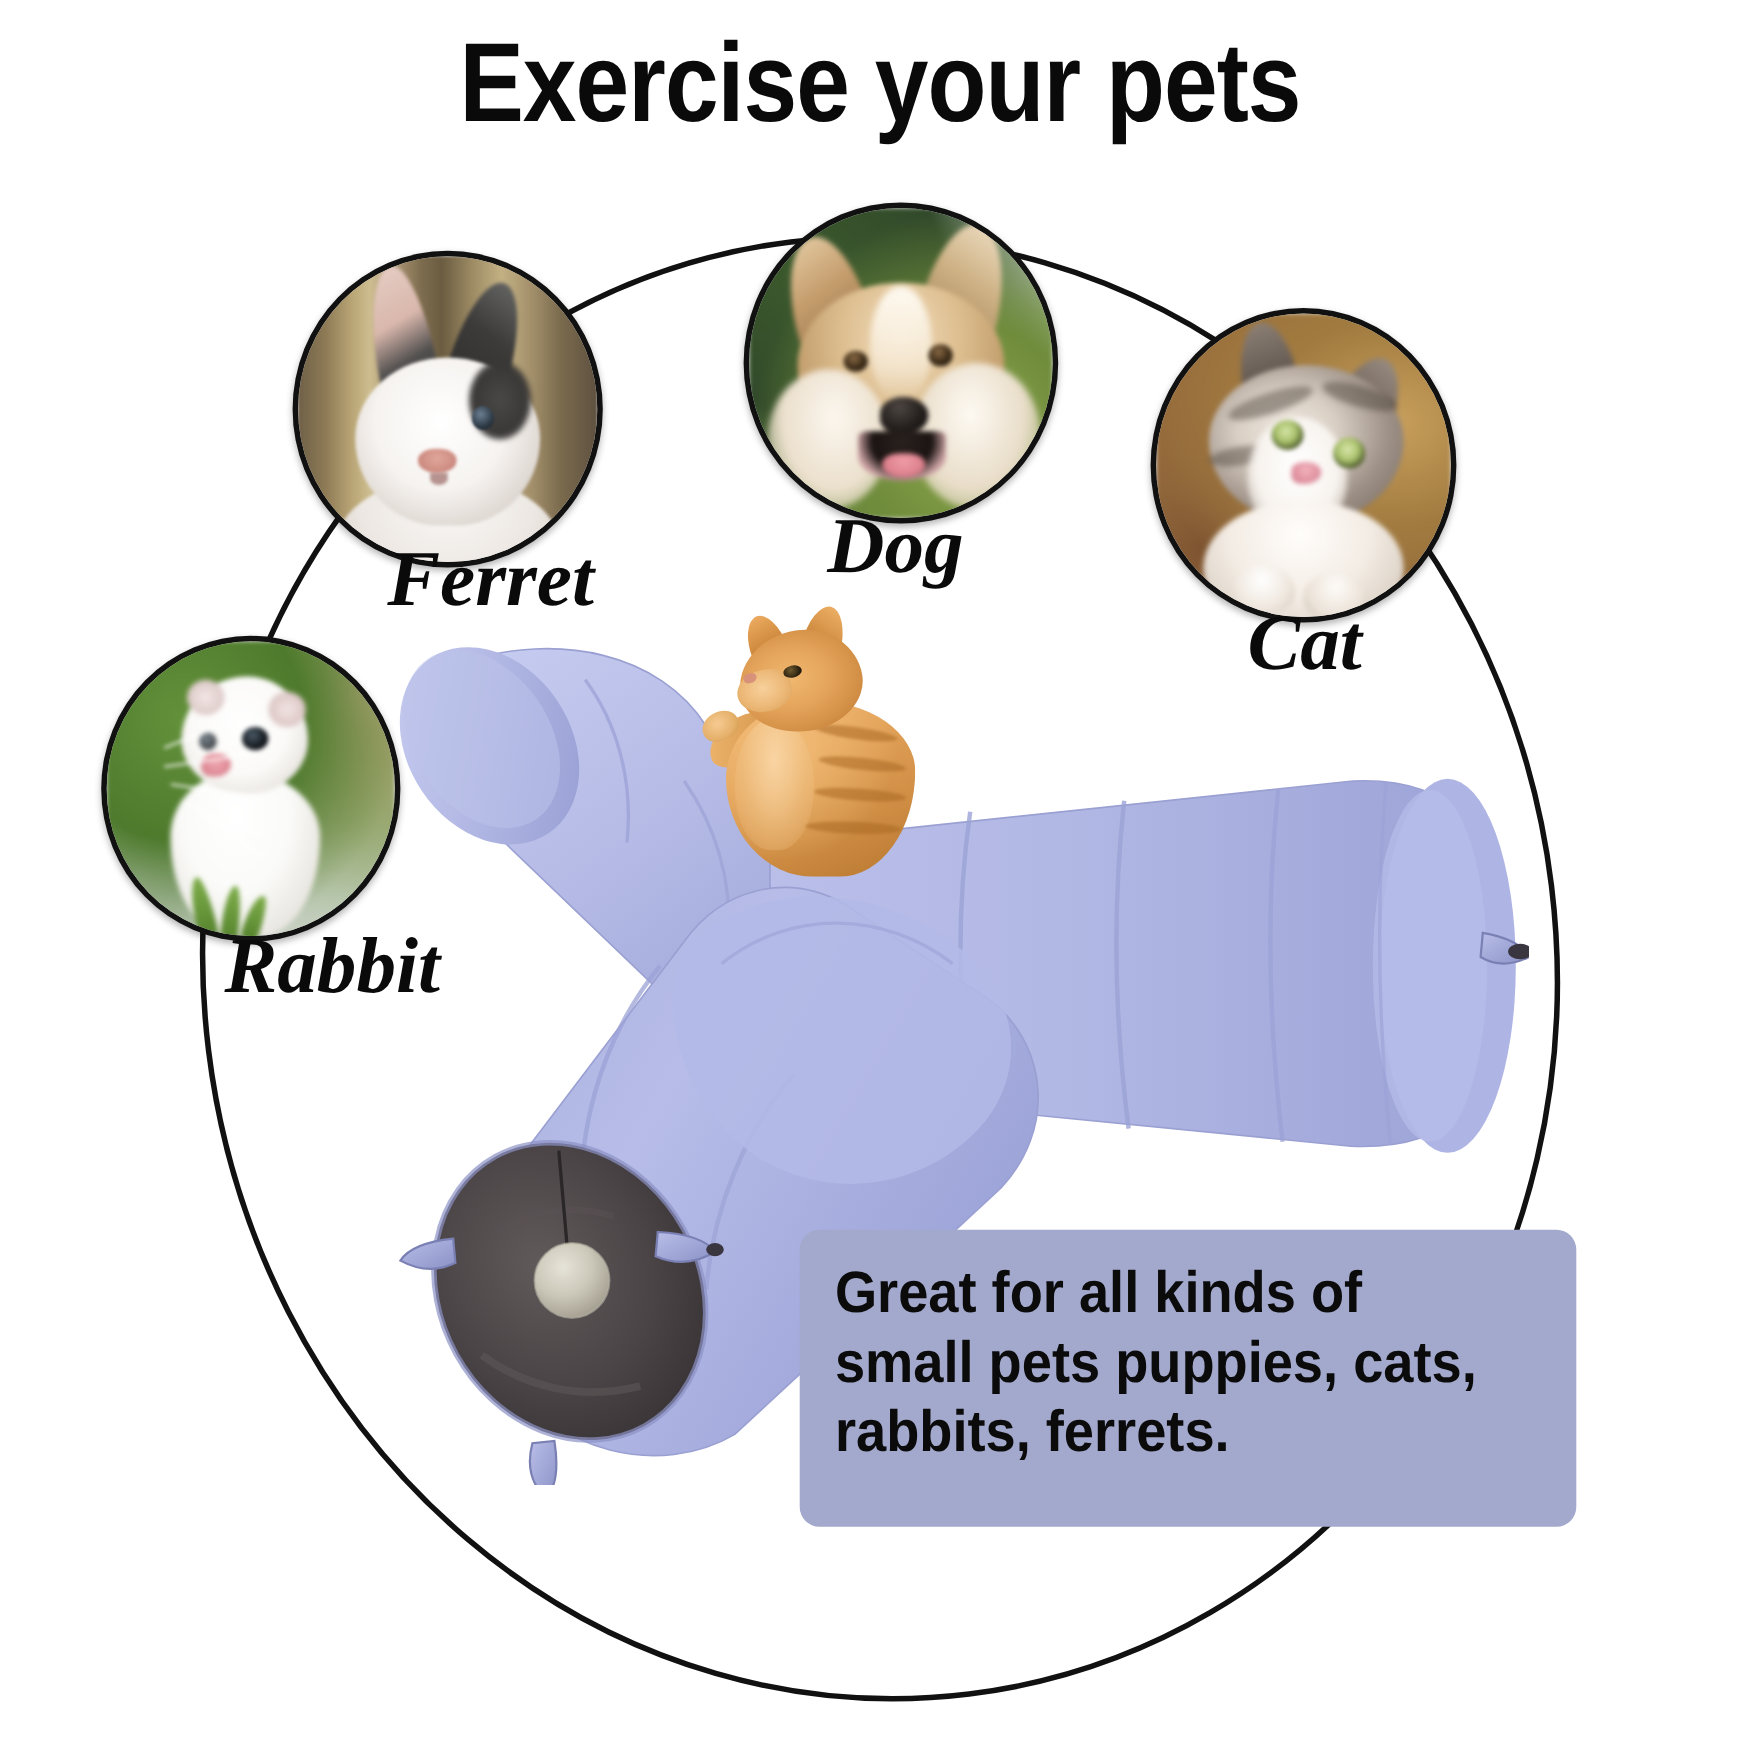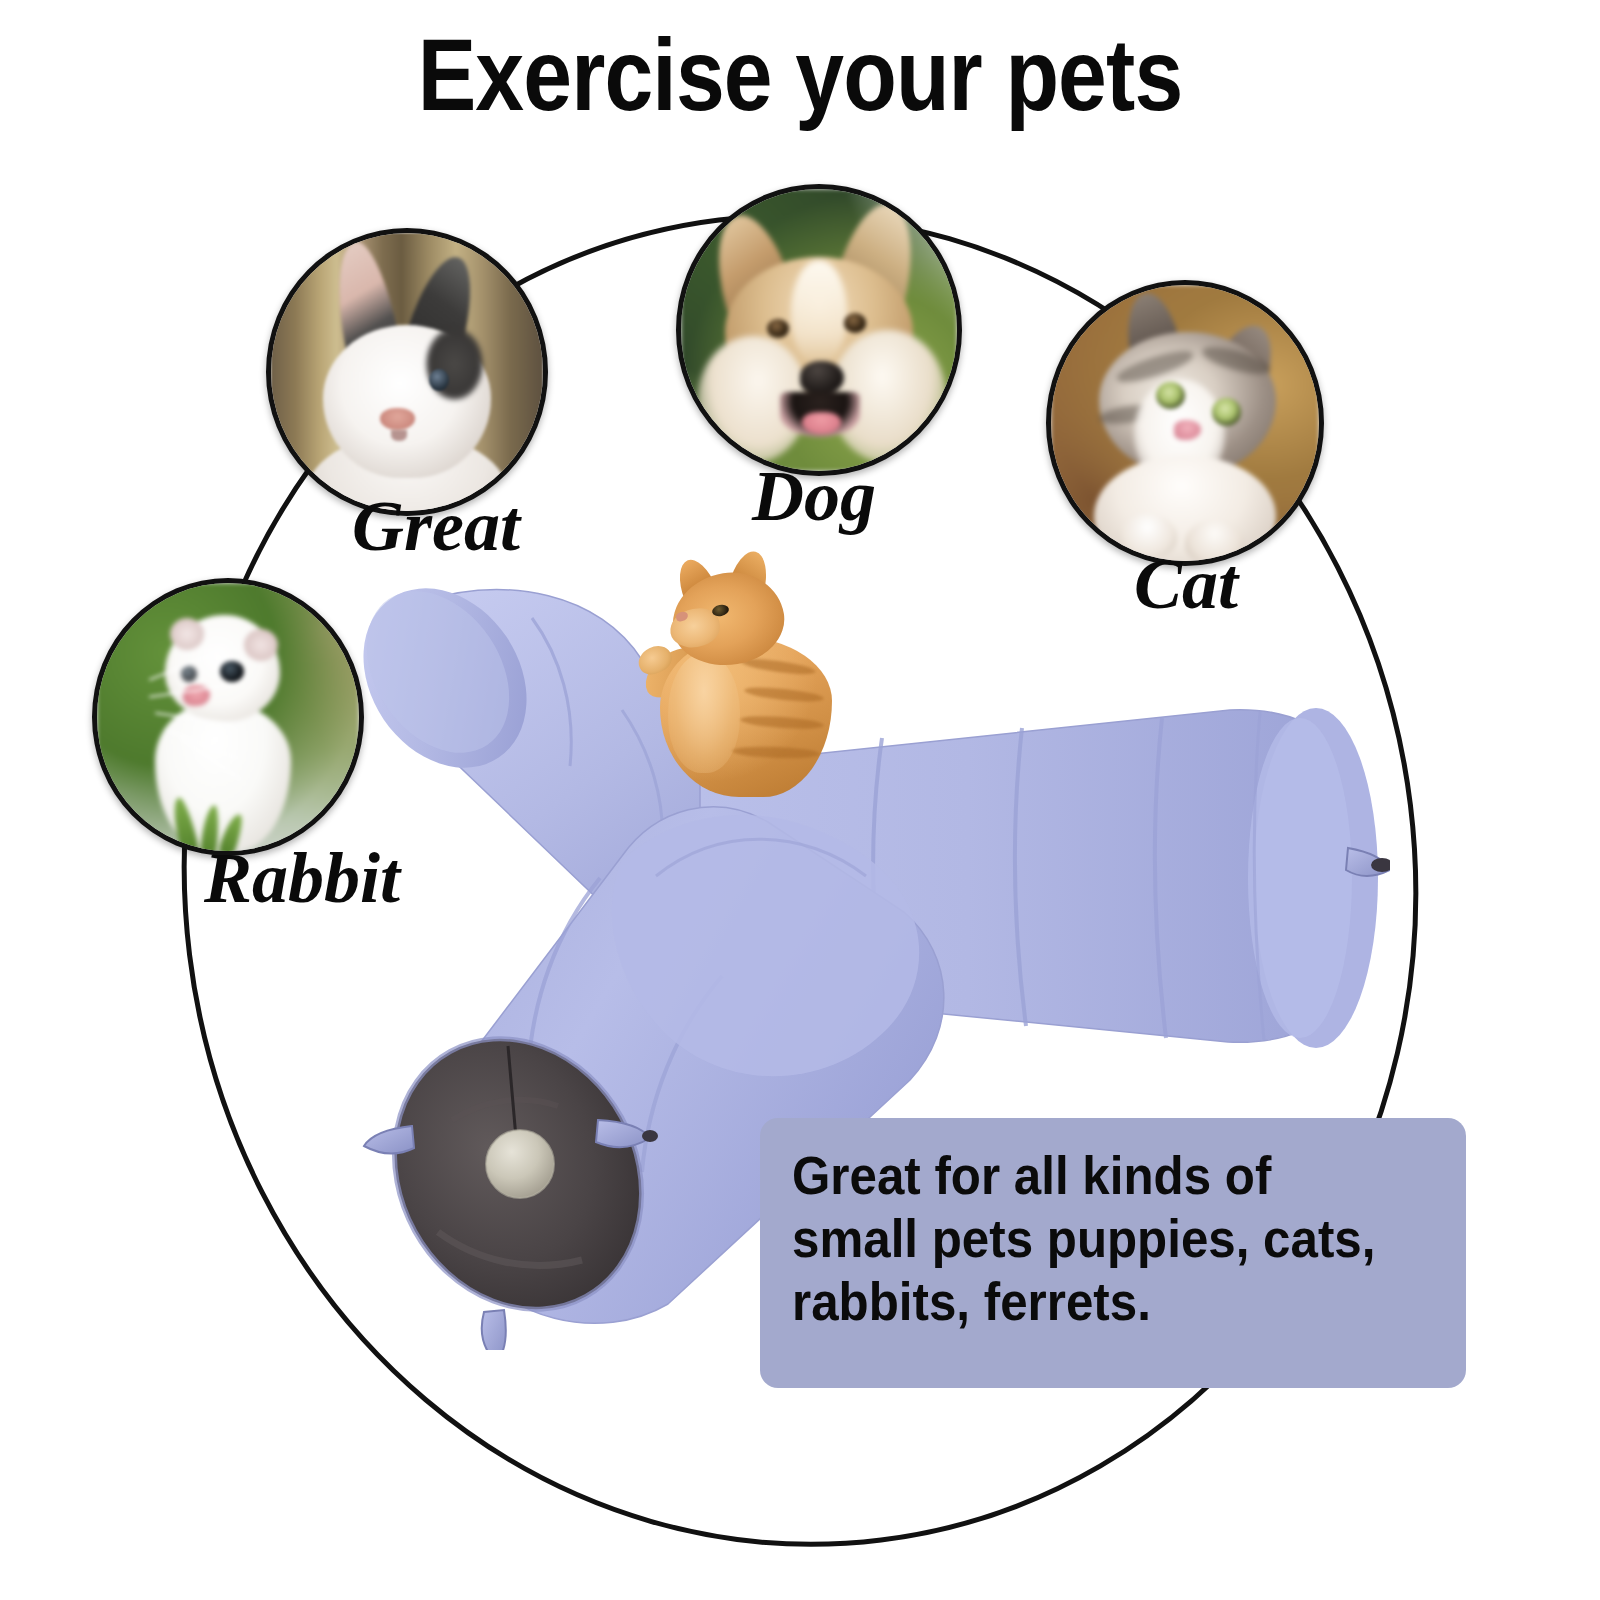--- a/index.html
+++ b/index.html
@@ -240,21 +240,21 @@
   .tc-leg{left:22px;top:86px;width:72px;height:42px;
     background:linear-gradient(120deg,#f0b76e 0%,#dda057 55%,#c4852f 100%);
     border-radius:54% 46% 50% 50%/60% 60% 40% 40%;transform:rotate(-26deg);}
   .tc-paw{left:18px;top:82px;width:34px;height:26px;
     background:radial-gradient(ellipse at 45% 38%,#f6cb92 0%,#e5b06a 60%,#cc9144 100%);
     border-radius:50% 50% 44% 44%;transform:rotate(-26deg);}
   .tc-stripe{background:rgba(170,104,34,.55);border-radius:50%;filter:blur(1.6px);}
 
   
   #callout{
-    position:absolute;left:760px;top:1118px;width:706px;height:270px;
+    position:absolute;left:727px;top:1118px;width:706px;height:270px;
     background:#a3a9cd;
     border-radius:18px;
     box-sizing:border-box;
     padding:26px 28px 0 32px;
     z-index:12;
   }
   #callout .txt{
     font-family:"Liberation Sans",sans-serif;
     font-weight:bold;
     font-size:53px;
@@ -406,21 +406,21 @@
       <div class="rb-earL"></div>
         <div class="rb-earR"></div>
       <div class="rb-body"></div>
       <div class="rb-head"></div>
       <div class="rb-patch"></div>
       <div class="rb-eye"></div>
       <div class="rb-nose"></div>
       <div class="rb-mouth"></div>
     </div>
   </div>
-  <div class="pet-label" style="left:352px;top:490px;font-size:72px;z-index:9;">Great</div>
+  <div class="pet-label" style="left:352px;top:490px;font-size:72px;z-index:9;">Ferret</div>
 
   <div class="pet" id="pet-dog" style="left:676px;top:184px;width:276px;height:282px;z-index:8;">
     <div class="photo bg-dog">
       <div class="dg-earL"></div>
         <div class="dg-earR"></div>
       <div class="dg-head"></div>
       <div class="dg-cheekL"></div>
         <div class="dg-cheekR"></div>
       <div class="dg-blaze"></div>
       <div class="dg-eyeL"></div>

